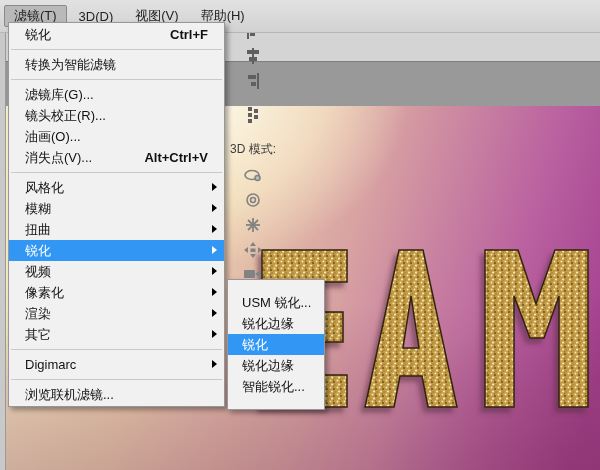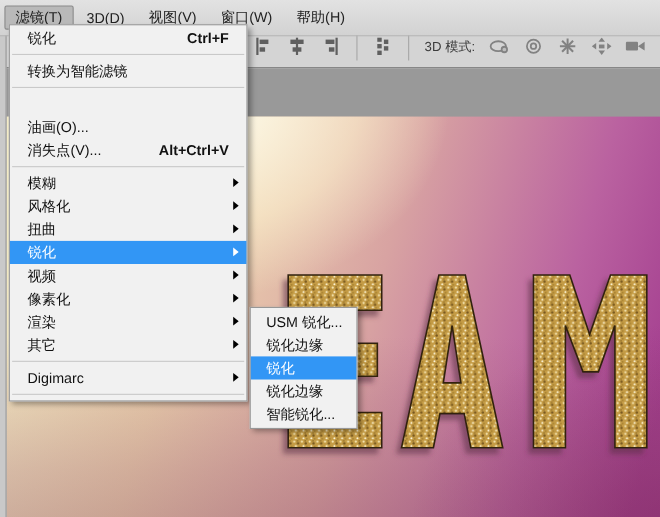--- a/index.html
+++ b/index.html
@@ -15,21 +15,21 @@
     border-bottom:1px solid #b6b6b6;
     display:flex; align-items:center; padding-left:4px; z-index:30;
   }
   .mb-item { padding:1px 9px; margin-right:2px; border-radius:2px; border:1px solid transparent; color:#222; }
   .mb-item.active { background:#b9b9b9; border-color:#8a8a8a; }
   
   .optionsbar {
     position:absolute; left:0; top:22px; width:600px; height:40px;
     background:#d4d4d4; border-top:1px solid #efefef; border-bottom:1px solid #7f7f7f; z-index:5;
   }
-  .obar-content { position:absolute; left:228px; top:0; height:100%; display:flex; align-items:center; gap:9px; }
+  .obar-content { position:absolute; left:228px; top:0; height:100%; display:flex; align-items:center; gap:9px;flex-direction:column; }
   .ob-icon { display:inline-flex; align-items:center; justify-content:center; width:22px; height:22px; }
   .ob-divider { width:1px; height:26px; background:#a6a6a6; margin:0 3px; }
   .mode-label { color:#3c3c3c; font-size:12px; white-space:nowrap; margin:0 2px; }
   
   .workspace { position:absolute; left:0; top:62px; width:600px; height:408px; background:#999; z-index:1; }
   .canvas {
     position:absolute; left:0; top:44px; width:600px; height:364px;
     background:
       radial-gradient(ellipse 310px 250px at 31% -4%, rgba(255,255,242,0.95), rgba(255,247,212,0.55) 45%, rgba(255,240,200,0) 72%),
       radial-gradient(ellipse 420px 320px at 104% 104%, rgba(120,20,95,0.38), rgba(120,20,95,0) 60%),
@@ -55,21 +55,21 @@
   .mi.sel { background:#3296f5; color:#fff; }
   .mi .arrow {
     position:absolute; right:7px; top:6px; width:0; height:0;
     border-left:5px solid #000; border-top:4px solid transparent; border-bottom:4px solid transparent;
   }
   .mi.sel .arrow { border-left-color:#fff; }
   .sep { height:1px; background:#c9c9c9; margin:4px 2px; }
   
   .submenu {
     position:absolute; left:227px; top:279px; width:98px;
-    background:#f1f1f1; border:1px solid #979797; padding:2px 0;
+    background:#f1f1f1; border:1px solid #979797; padding:12px 0;
     box-shadow:3px 3px 5px rgba(0,0,0,0.35); z-index:45;
   }
   .submenu .mi { padding:0 10px 0 14px; }
 </style>
 </head>
 <body>
 
 <div class="workspace">
   <div class="canvas">
     <span class="sr-only">EAM</span>
@@ -95,21 +95,20 @@
     </svg>
   </div>
 </div>
 
 <div class="edge-strip"></div>
 
 <div class="menubar">
   <span class="mb-item active">滤镜(T)</span>
   <span class="mb-item">3D(D)</span>
   <span class="mb-item">视图(V)</span>
-  <span class="mb-item">窗口(W)</span>
   <span class="mb-item">帮助(H)</span>
 </div>
 
 <div class="optionsbar">
   <div class="obar-content">
     <span class="ob-icon">
       <svg width="18" height="16" viewBox="0 0 18 16" fill="#5f5f5f">
           <rect x="3" y="0" width="2" height="16"></rect>
           <rect x="6" y="2" width="8" height="4"></rect>
           <rect x="6" y="9" width="5" height="4"></rect>
@@ -183,35 +182,39 @@
   <div class="mi">
     <span class="lbl">锐化</span>
     <span class="sc">Ctrl+F</span>
   </div>
   <div class="sep"></div>
   <div class="mi">
     <span class="lbl">转换为智能滤镜</span>
   </div>
   <div class="sep"></div>
   <div class="mi">
+    <span class="lbl">滤镜库(G)...</span>
+  </div>
+  <div class="mi">
+    <span class="lbl">镜头校正(R)...</span>
   </div>
   <div class="mi">
     <span class="lbl">油画(O)...</span>
   </div>
   <div class="mi">
     <span class="lbl">消失点(V)...</span>
     <span class="sc">Alt+Ctrl+V</span>
   </div>
   <div class="sep"></div>
   <div class="mi">
+    <span class="lbl">风格化</span>
+      <span class="arrow"></span>
+  </div>
+  <div class="mi">
     <span class="lbl">模糊</span>
-      <span class="arrow"></span>
-  </div>
-  <div class="mi">
-    <span class="lbl">风格化</span>
       <span class="arrow"></span>
   </div>
   <div class="mi">
     <span class="lbl">扭曲</span>
       <span class="arrow"></span>
   </div>
   <div class="mi sel">
     <span class="lbl">锐化</span>
       <span class="arrow"></span>
   </div>
@@ -230,20 +233,23 @@
   <div class="mi">
     <span class="lbl">其它</span>
       <span class="arrow"></span>
   </div>
   <div class="sep"></div>
   <div class="mi">
     <span class="lbl">Digimarc</span>
       <span class="arrow"></span>
   </div>
   <div class="sep"></div>
+  <div class="mi">
+    <span class="lbl">浏览联机滤镜...</span>
+  </div>
 </div>
 
 <div class="submenu">
   <div class="mi">
     <span class="lbl">USM 锐化...</span>
   </div>
   <div class="mi">
     <span class="lbl">锐化边缘</span>
   </div>
   <div class="mi sel">

